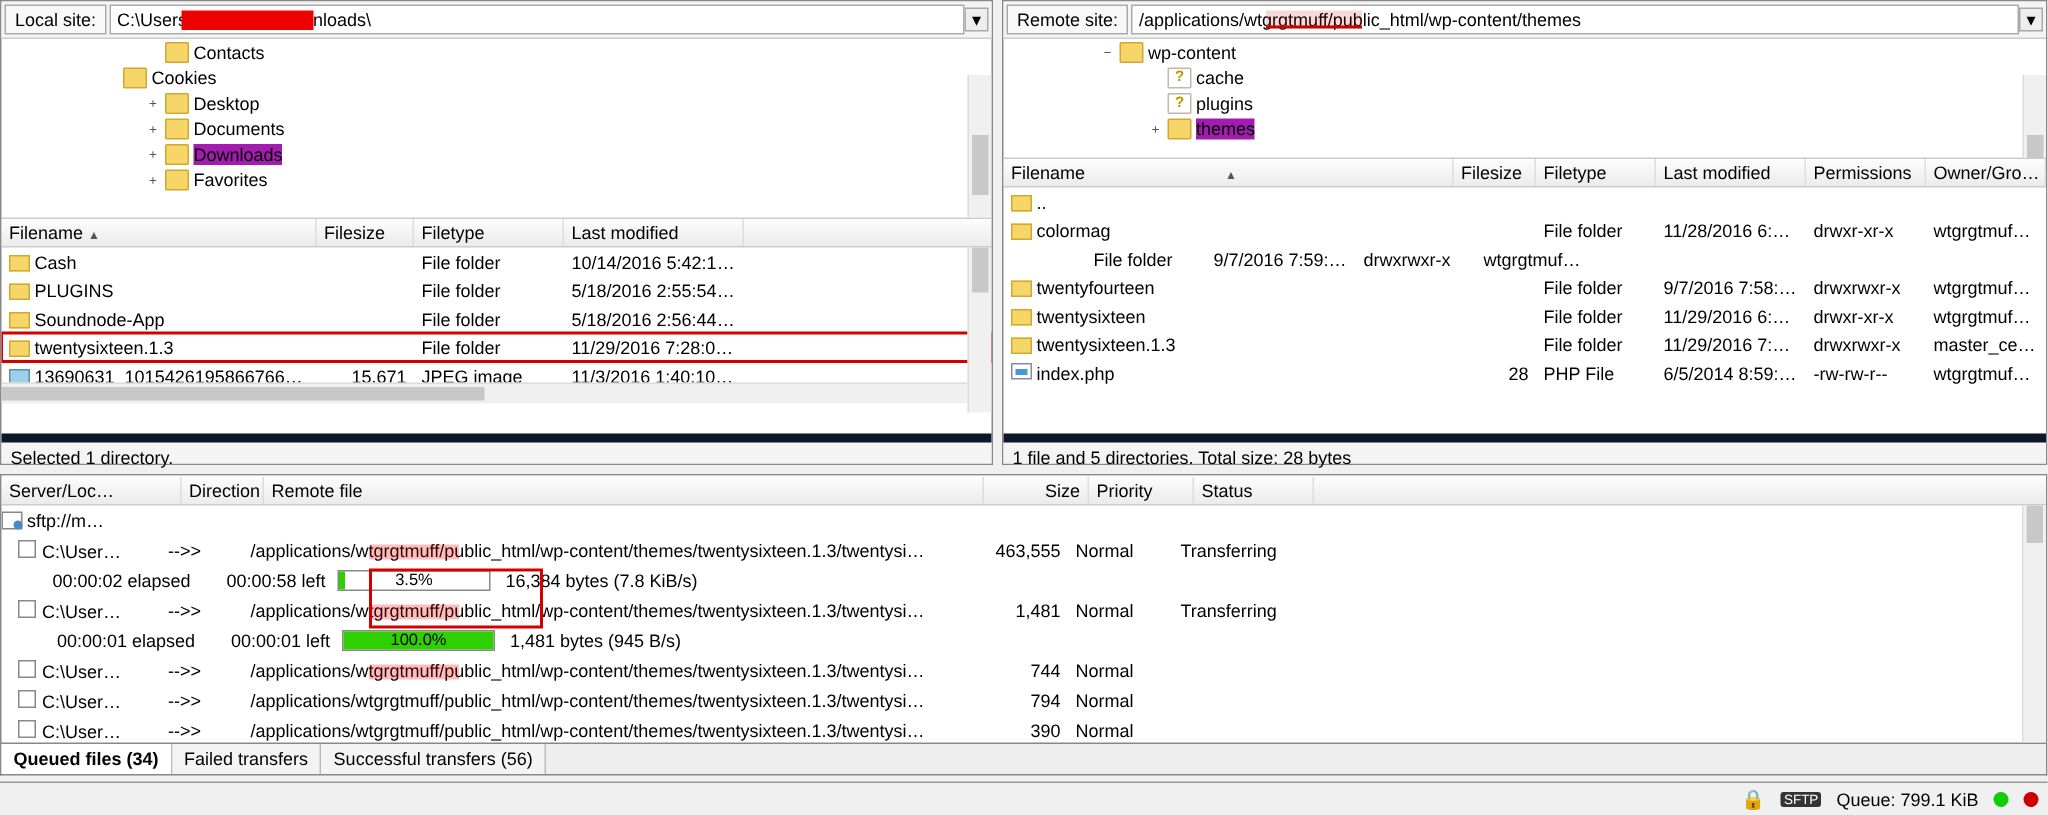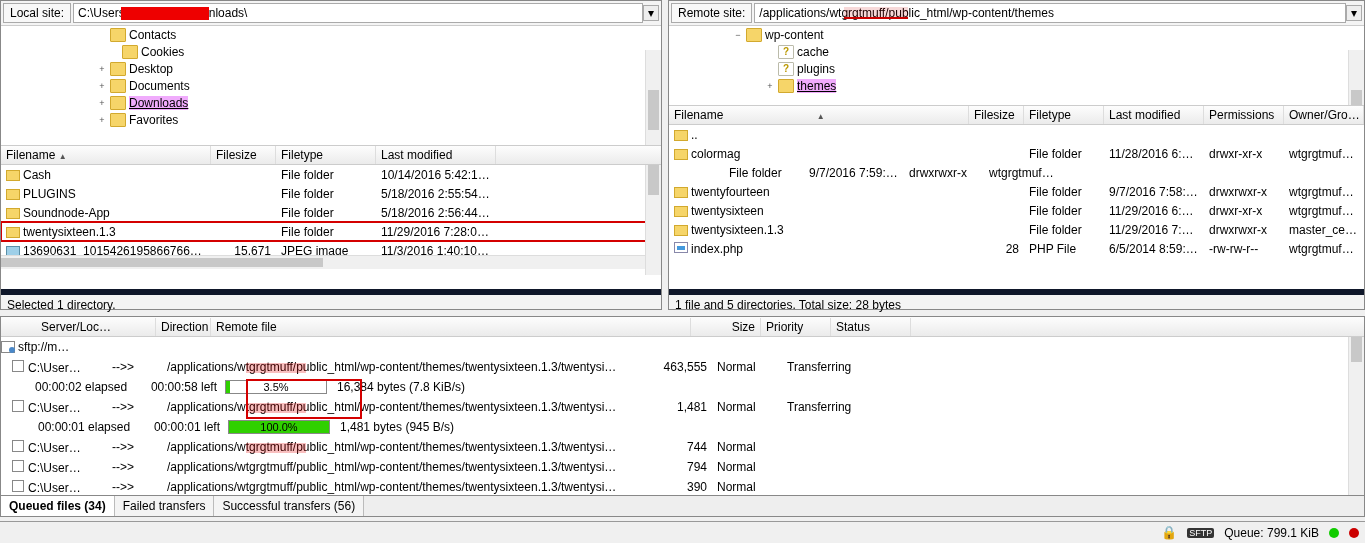--- a/index.html
+++ b/index.html
@@ -9,21 +9,21 @@
 .pane + .pane { margin-left: 6px; }
 .path-bar { display: flex; align-items: center; border-bottom: 1px solid #ccc; padding: 2px; background: #f4f4f4; }
 .path-bar .lbl { border: 1px solid #aaa; background: #f8f8f8; padding: 2px 6px; margin-right: 2px; }
 .path-bar input { flex: 1; border: 1px solid #aaa; padding: 2px 4px; background: #fff; }
 .path-bar .dd { width: 16px; text-align: center; border: 1px solid #aaa; background: #eee; cursor: pointer; }
 .tree { flex: 0 0 120px; overflow: auto; border-bottom: 1px solid #ccc; position: relative; }
 .tree-row { display: flex; align-items: center; height: 17px; }
 .tree-row .toggle { width: 10px; text-align: center; color: #555; font-size: 9px; }
 .tree-row .ficon { width: 16px; height: 14px; background: #f6d569; border: 1px solid #d2a92e; border-radius: 1px; margin: 0 3px; }
 .tree-row .ficon.q { background: #fff; border: 1px solid #bba; color: #b90; text-align: center; font-weight: bold; font-size: 10px; }
-.tree-row .sel { background: #f0abfc; text-decoration: underline; }
+.tree-row .sel { background: #a21caf; }
 .redact { background: #e00; width: 88px; height: 13px; display: inline-block; }
 .redact2 { background: #e00; width: 60px; height: 12px; position: absolute; }
 
 .filelist { flex: 1; overflow: auto; position: relative; }
 .fl-head, .fl-row { display: flex; height: 19px; align-items: center; }
 .fl-head { background: linear-gradient(#fdfdfd, #ebebeb); border-bottom: 1px solid #ccc; position: sticky; top: 0; }
 .fl-head .col { border-right: 1px solid #ddd; padding: 2px 5px; font-size: 12px; }
 .fl-row .col { padding: 1px 5px; white-space: nowrap; overflow: hidden; text-overflow: ellipsis; }
 .fl-row.hilite { outline: 2px solid #d40000; outline-offset: -1px; }
 .ficon2 { width: 14px; height: 11px; background: #f6d569; border: 1px solid #d2a92e; display: inline-block; margin-right: 3px; vertical-align: middle; }
@@ -75,21 +75,21 @@
       </div>
     <div class="tree" id="local-tree">
       <div class="vscroll">
           <div class="thumb" style="top:40px;height:40px"></div>
         </div>
     <div class="tree-row" style="padding-left: 96px;">
           <span class="toggle"></span>
           <span class="ficon"></span>
           <span>Contacts</span>
         </div>
-        <div class="tree-row" style="padding-left: 108px;">
+        <div class="tree-row" style="padding-left: 68px;">
           <span class="toggle"></span>
           <span class="ficon"></span>
           <span>Cookies</span>
         </div>
         <div class="tree-row" style="padding-left: 96px;">
           <span class="toggle">+</span>
           <span class="ficon"></span>
           <span>Desktop</span>
         </div>
         <div class="tree-row" style="padding-left: 96px;">
@@ -255,21 +255,21 @@
             <div class="col" style="width: 80px;">wtgrgtmuf…</div>
           </div>
         </div>
     </div>
     <div class="status">1 file and 5 directories. Total size: 28 bytes</div>
   </div>
 </div>
 
 <div class="queue-pane">
   <div class="q-head" id="queue-head">
-      <div class="qc" style="width: 120px; margin-left: 35px;">Server/Loc…</div>
+      <div class="qc" style="width: 120px;">Server/Loc…</div>
       <div class="qc" style="width: 55px;">Direction</div>
       <div class="qc" style="width: 480px;">Remote file</div>
       <div class="qc" style="width: 70px; text-align: right;">Size</div>
       <div class="qc" style="width: 70px;">Priority</div>
       <div class="qc" style="width: 80px;">Status</div>
     </div>
   <div id="queue-rows">
       <div class="q-row">
         <span class="sftp-ic"></span>
         <span>sftp://m…</span>

